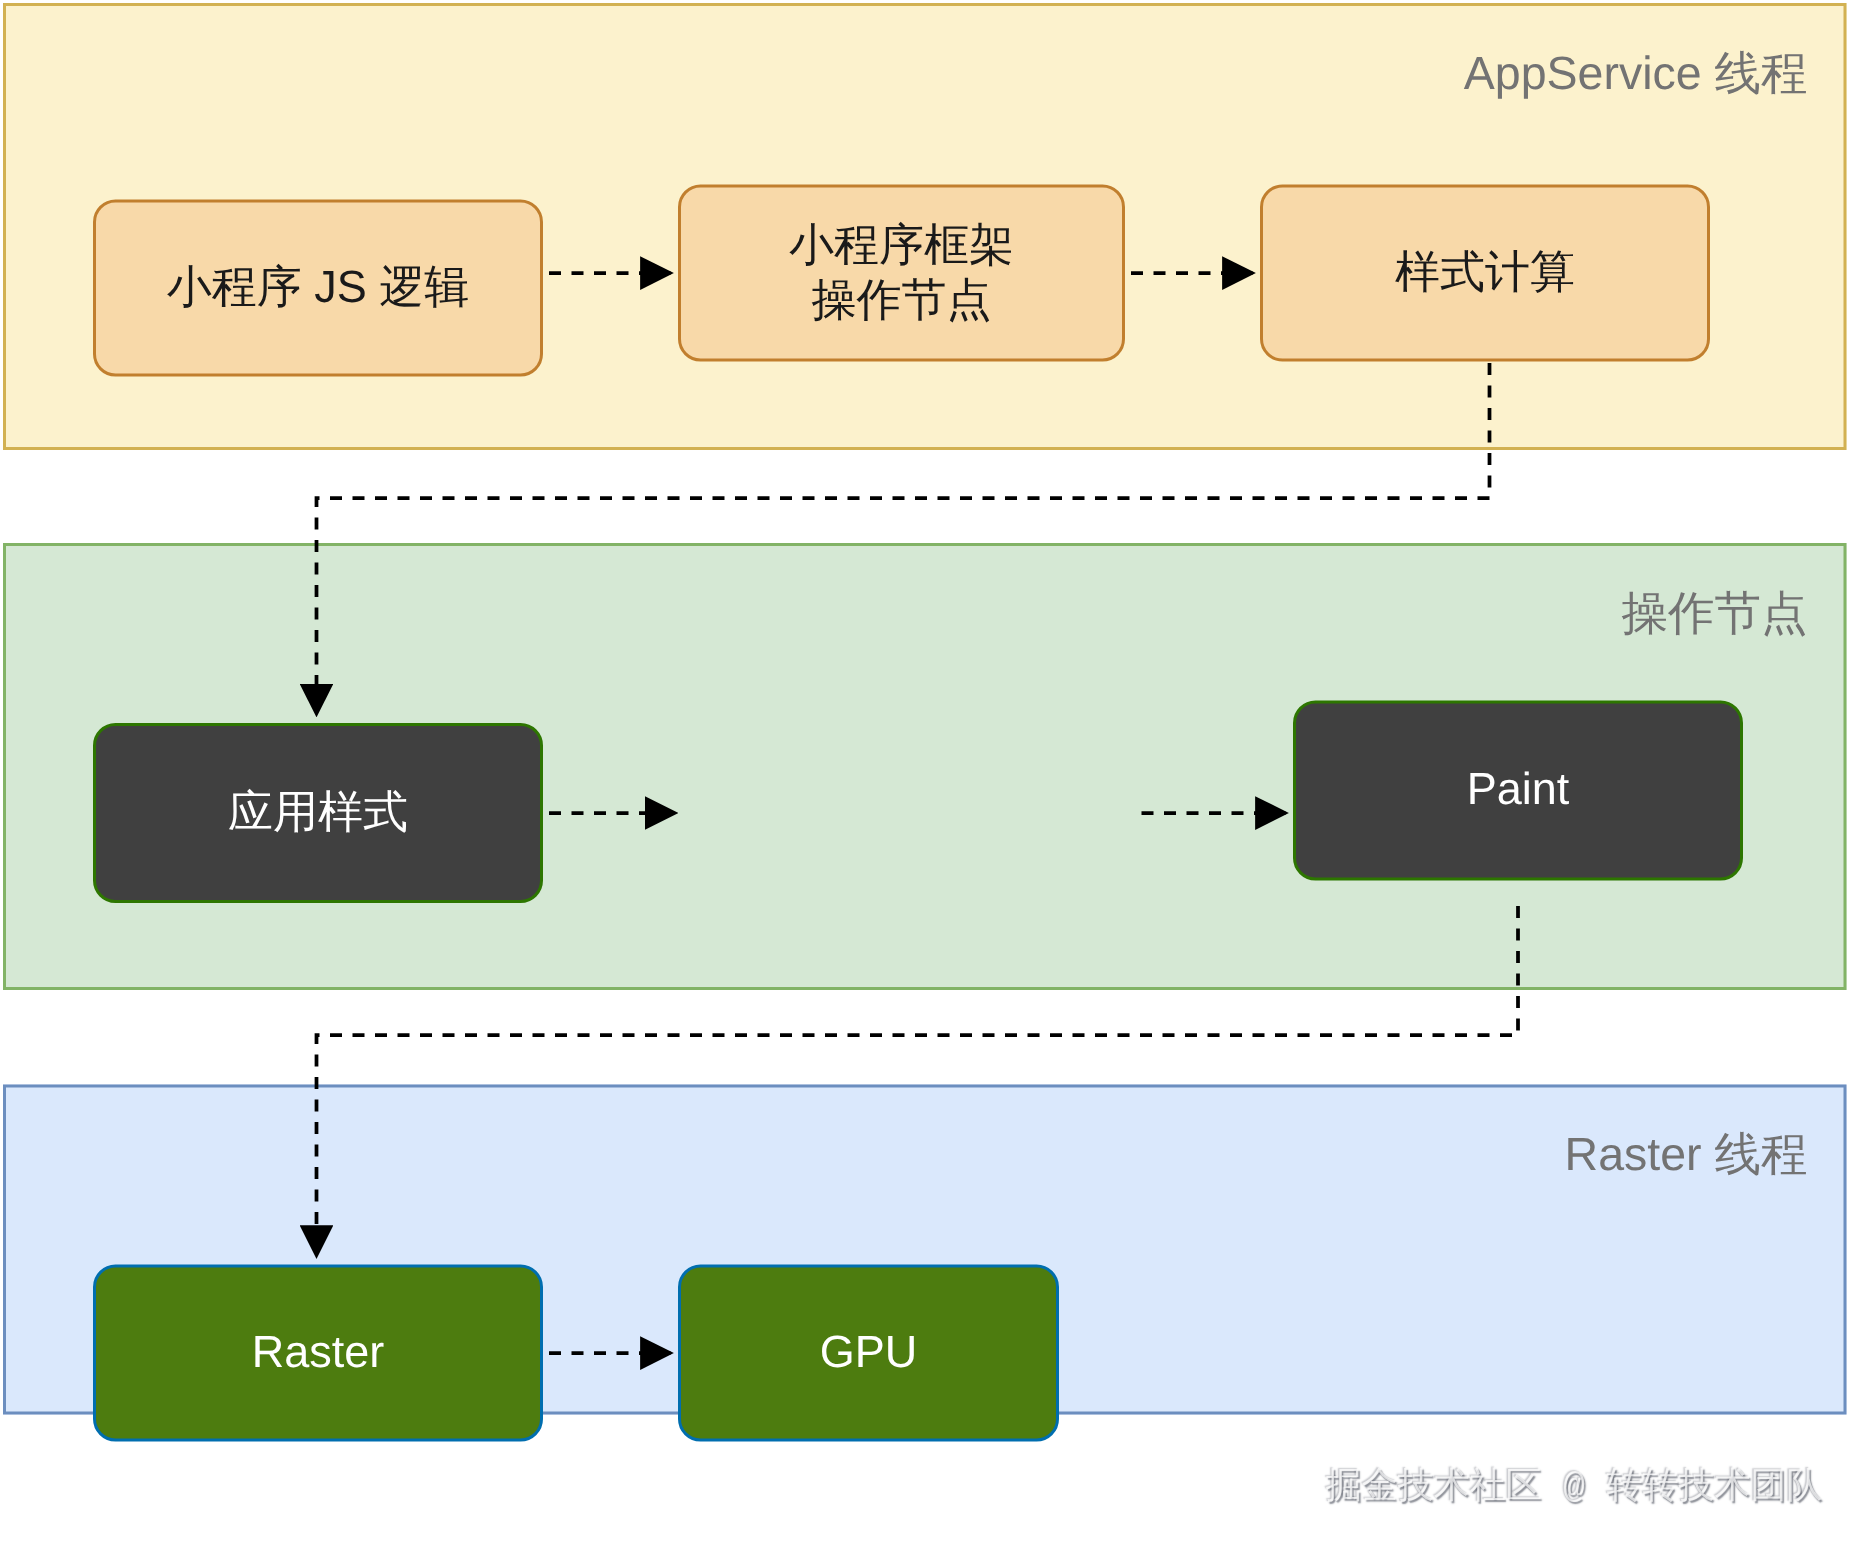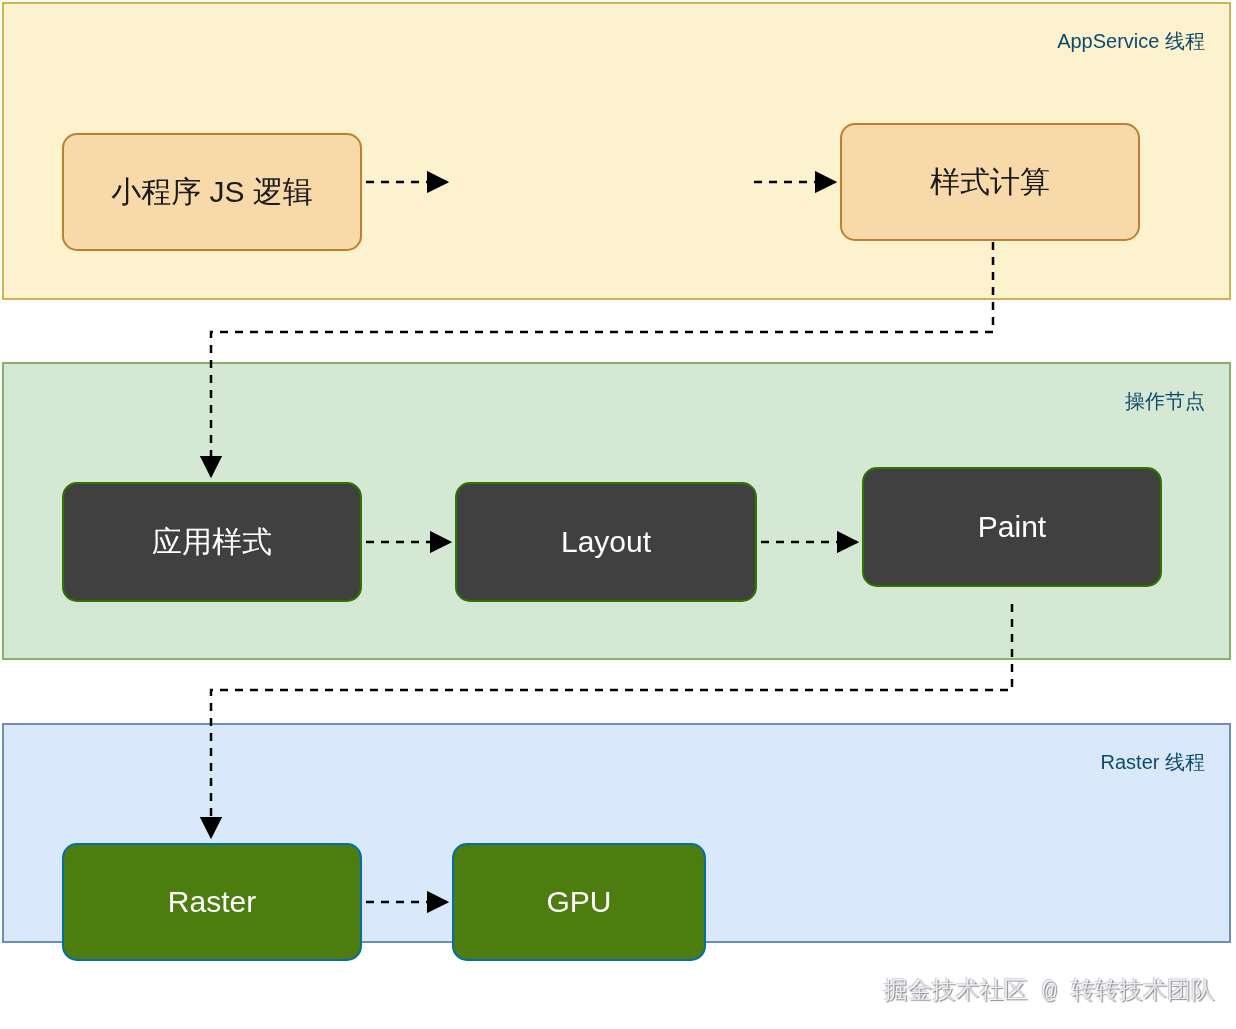--- a/index.html
+++ b/index.html
@@ -4,21 +4,21 @@
 <style>
   html,body{margin:0;padding:0;background:#ffffff;}
   body{font-family:"Liberation Sans","DejaVu Sans",sans-serif;}
   .stage{position:relative;width:1236px;height:1029px;background:#ffffff;overflow:hidden;}
 
   
   .lane{position:absolute;left:2px;width:1229px;box-sizing:border-box;border:2px solid;}
   .lane-app   {top:2px;  height:298px;background:#FCF2CD;border-color:#D2B152;}
   .lane-render{top:362px;height:298px;background:#D5E8D4;border-color:#82B366;}
   .lane-raster{top:723px;height:220px;background:#DAE8FC;border-color:#6C8EBF;}
-  .lane-label{position:absolute;top:24px;right:24px;font-size:20px;color:#0c4a6e;white-space:nowrap;}
+  .lane-label{position:absolute;top:24px;right:24px;font-size:31px;color:#737373;white-space:nowrap;}
 
   
   .node{position:absolute;box-sizing:border-box;border:2px solid;border-radius:15px;
         display:flex;align-items:center;justify-content:center;text-align:center;
         font-size:30px;line-height:1.25;white-space:pre-line;}
   .node-orange{background:#F8D9A9;border-color:#C17F2E;color:#1a1a1a;}
   .node-green {background:#404040;border-color:#2D7600;color:#ffffff;}
   .node-blue  {background:#4d7c0f;border-color:#006EAF;color:#ffffff;}
 
   .n-js    {left:62px; top:123px;width:300px;height:118px;margin-top:10px;}
@@ -63,21 +63,22 @@
     <path class="conn" d="M366 182 H447" marker-end="url(#arrow)"></path>
     <path class="conn" d="M754 182 H835" marker-end="url(#arrow)"></path>
     <path class="conn" d="M993 242 V332 H211 V476" marker-end="url(#arrow)"></path>
     <path class="conn" d="M366 542 H450" marker-end="url(#arrow)"></path>
     <path class="conn" d="M761 542 H857" marker-end="url(#arrow)"></path>
     <path class="conn" d="M1012 604 V690 H211 V837" marker-end="url(#arrow)"></path>
     <path class="conn" d="M366 902 H447" marker-end="url(#arrow)"></path>
   </svg>
 
   <div class="node node-orange n-js">小程序 JS 逻辑</div>
+  <div class="node node-orange n-frame">小程序框架
+操作节点</div>
   <div class="node node-orange n-style">样式计算</div>
   <div class="node node-green  n-apply">应用样式</div>
-  <div class="node node-green  n-layout">Layout</div>
   <div class="node node-green  n-paint">Paint</div>
   <div class="node node-blue   n-rast">Raster</div>
   <div class="node node-blue   n-gpu">GPU</div>
 
   <div class="watermark">掘金技术社区 @ 转转技术团队</div>
 </div>
 
 </body></html>

